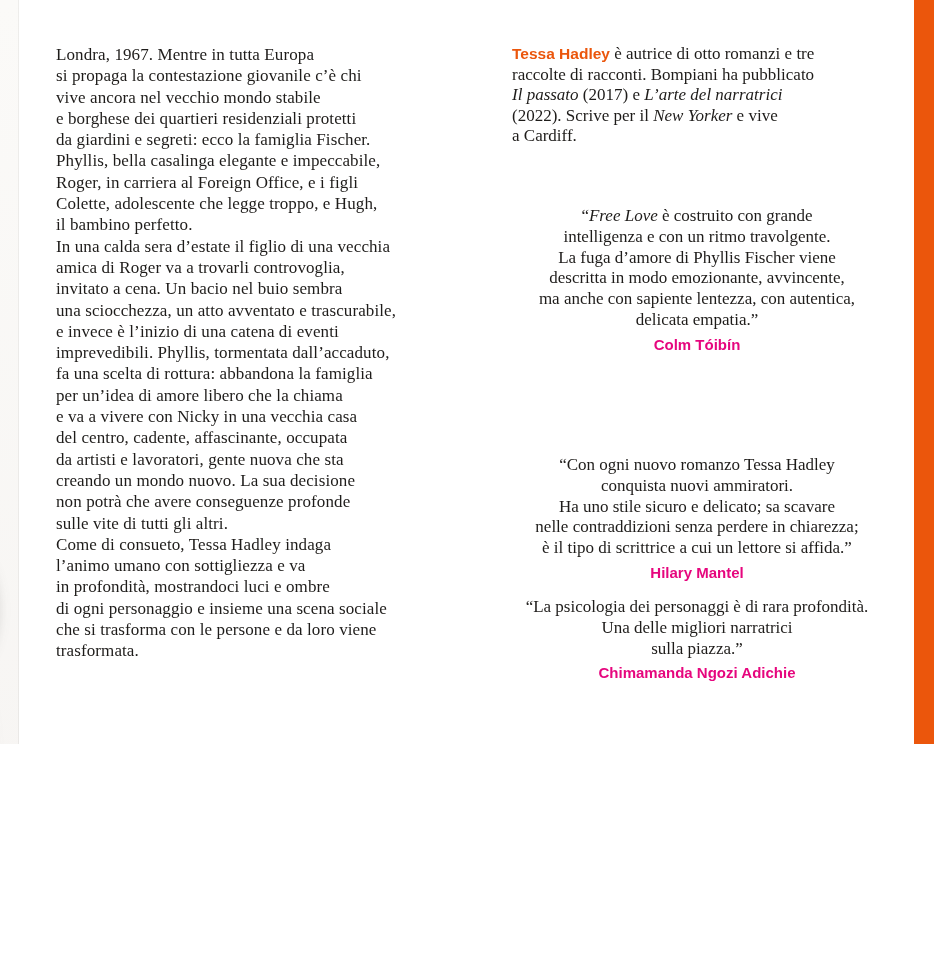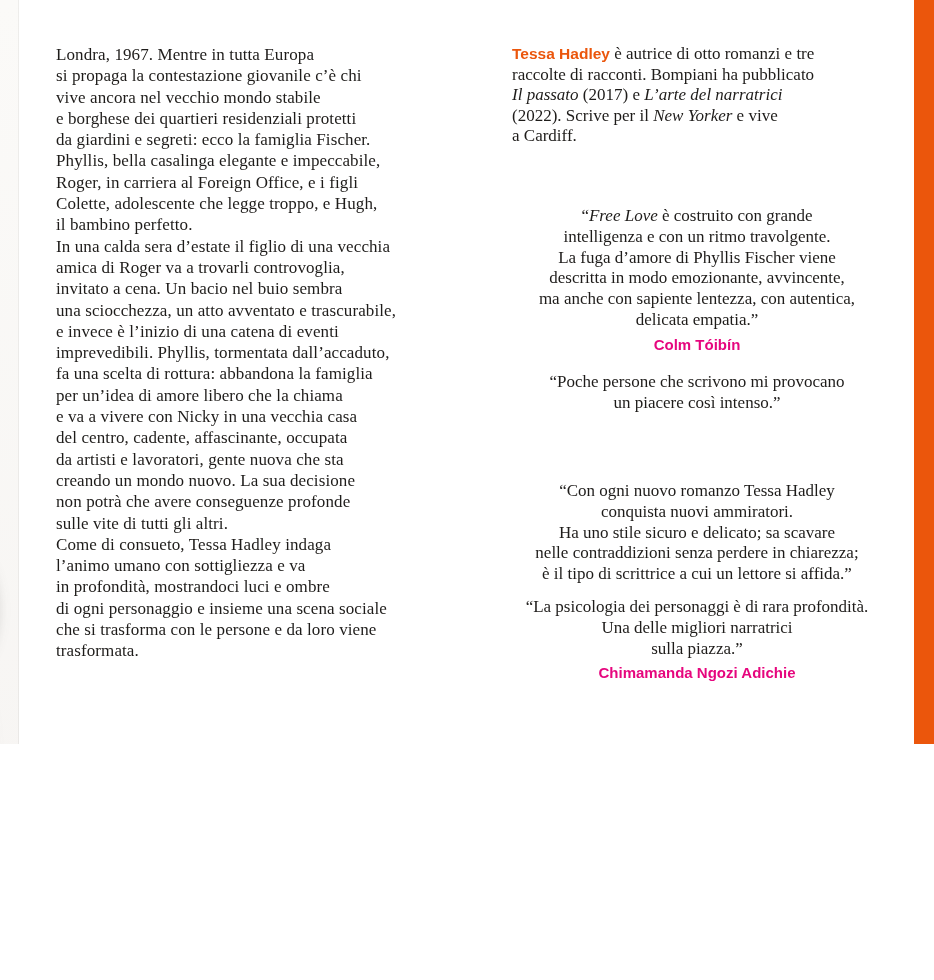--- a/index.html
+++ b/index.html
@@ -87,21 +87,21 @@
   }
   .attribution {
     margin-top: 5px;
     font-family: "Liberation Sans", sans-serif;
     font-weight: bold;
     font-size: 15px;
     text-align: center;
   }
   .q1 { top: 206px; }
   .q2 { top: 372px; }
-  .q3 { top: 481px; }
+  .q3 { top: 455px; }
   .q4 { top: 597px; }
 
   
   .publisher {
     position: absolute;
     left: 12px; top: 880px;
     font-family: "Liberation Sans", sans-serif;
     color: #1a1a1a;
   }
   .logo-row { display: flex; align-items: center; gap: 4px; }
@@ -198,30 +198,29 @@
       <div class="quote-text"><span>“</span><span class="italic">Free Love</span><span> è costruito con grande
 intelligenza e con un ritmo travolgente.
 La fuga d’amore di Phyllis Fischer viene
 descritta in modo emozionante, avvincente,
 ma anche con sapiente lentezza, con autentica,
 delicata empatia.”</span></div>
       <div class="attribution" style="color: rgb(230, 6, 126);">Colm Tóibín</div>
     </div>
 
     <div class="quote q2">
-      <div class="quote-text">“Poche persone che scrivono mi provocano
-un piacere così intenso.”</div>
     </div>
 
     <div class="quote q3">
       <div class="quote-text">“Con ogni nuovo romanzo Tessa Hadley
 conquista nuovi ammiratori.
 Ha uno stile sicuro e delicato; sa scavare
 nelle contraddizioni senza perdere in chiarezza;
 è il tipo di scrittrice a cui un lettore si affida.”</div>
+      <div class="attribution" style="color: rgb(230, 6, 126);">Hilary Mantel</div>
     </div>
 
     <div class="quote q4">
       <div class="quote-text">“La psicologia dei personaggi è di rara profondità.
 Una delle migliori narratrici
 sulla piazza.”</div>
       <div class="attribution" style="color: rgb(230, 6, 126);">Chimamanda Ngozi Adichie</div>
     </div>
 
     <div class="publisher">

